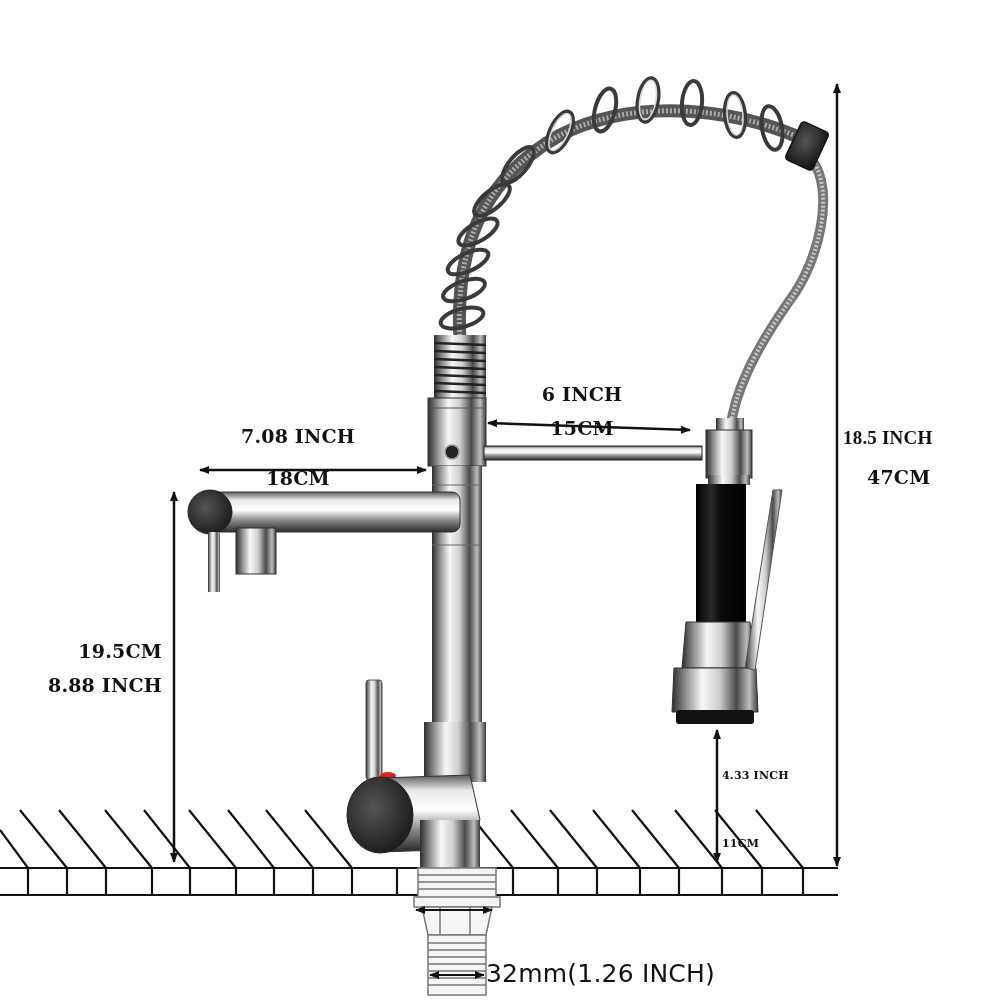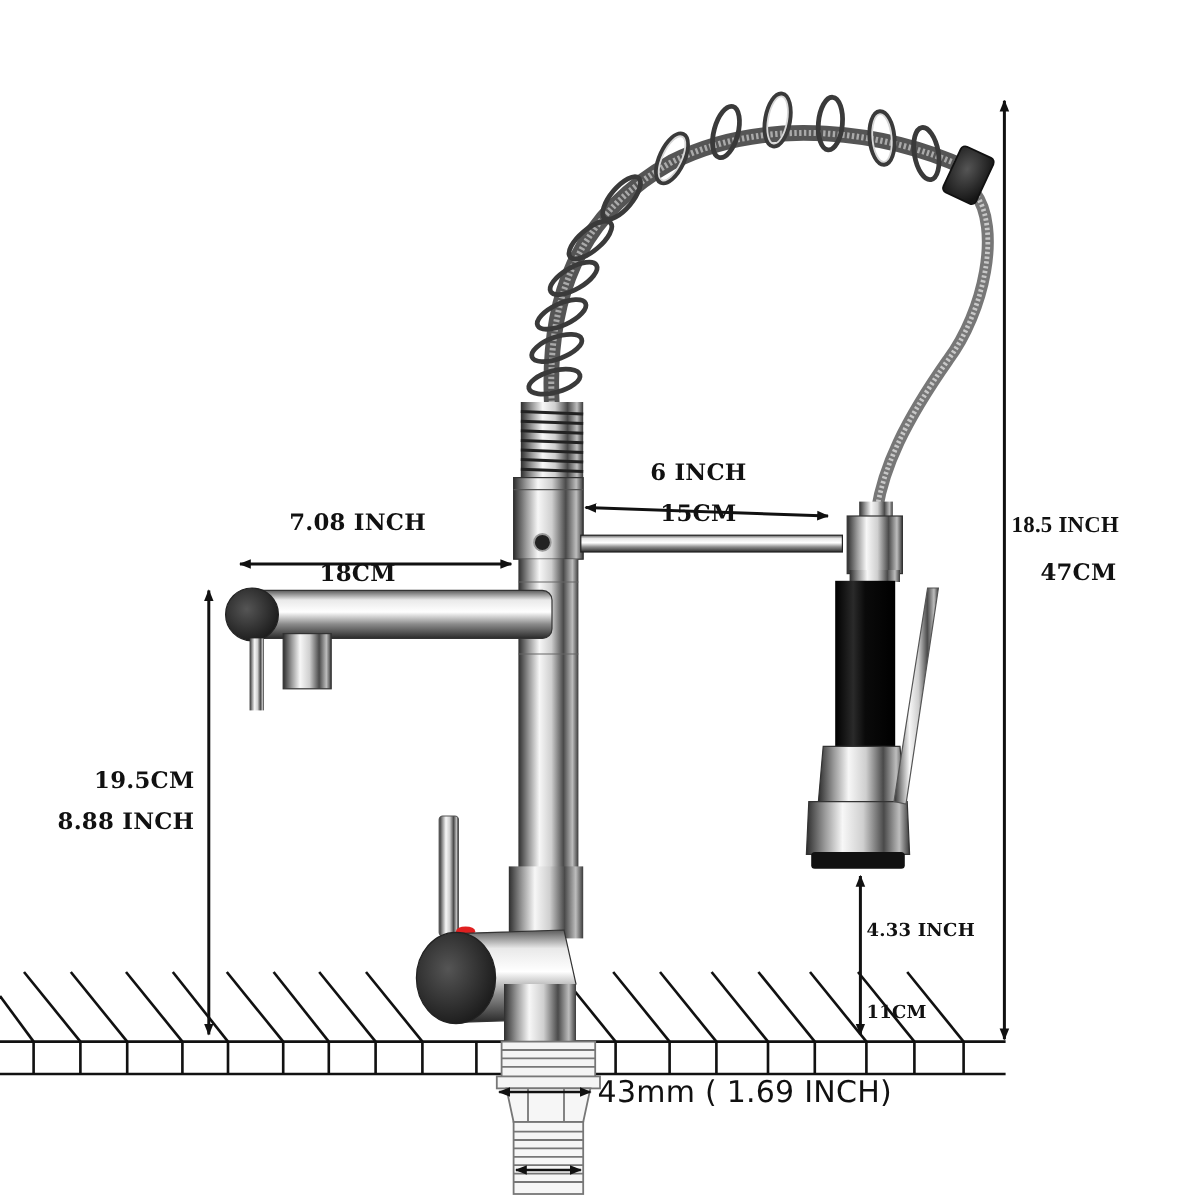--- a/index.html
+++ b/index.html
@@ -1,20 +1,20 @@
 <!DOCTYPE html>
 <html><head>
   <meta charset="utf-8">
   <style>
     html, body { margin: 0; padding: 0; background: #ffffff; }
     .canvas { position: relative; width: 1000px; height: 1000px; overflow: hidden; background: #ffffff; }
     svg.art { position: absolute; left: 0; top: 0; }
     .lbl { position: absolute; font-family: "DejaVu Serif", "Liberation Serif", serif; font-weight: bold; color: #111; white-space: nowrap; letter-spacing: 0.2px; }
     .lbl.lg { font-size: 19px; line-height: 22px; }
-    .lbl.sm { font-size: 15px; line-height: 13px; }
+    .lbl.sm { font-size: 11px; line-height: 13px; }
     .lbl.sans { font-family: "DejaVu Sans", "Liberation Sans", sans-serif; font-weight: normal; font-size: 25px; line-height: 30px; color: #111; }
     .lbl.center { text-align: center; }
     .lbl.right { text-align: right; }
   </style>
 </head>
 <body>
 
 <div class="canvas">
 
   <svg class="art" width="1000" height="1000" viewBox="0 0 1000 1000">
@@ -222,15 +222,15 @@
 
   <div class="lbl lg center" style="left:527px; top:383px; width:110px;">6 INCH</div>
   <div class="lbl lg center" style="left:527px; top:417px; width:110px;">15CM</div>
 
   <div class="lbl lg right" style="left:40px; top:640px; width:122px;">19.5CM</div>
   <div class="lbl lg right" style="left:40px; top:674px; width:122px;">8.88 INCH</div>
 
   <div class="lbl sm" style="left:722px; top:769px;">4.33 INCH</div>
   <div class="lbl sm" style="left:722px; top:789px;margin-top:48px;">11CM</div>
 
-  <div class="lbl sans" style="left:498px; top:895px;">43mm ( 1.69 INCH)</div>
+  <div class="lbl sans" style="left:486px; top:959px;">32mm(1.26 INCH)</div>
 
 </div>
 
 </body></html>

